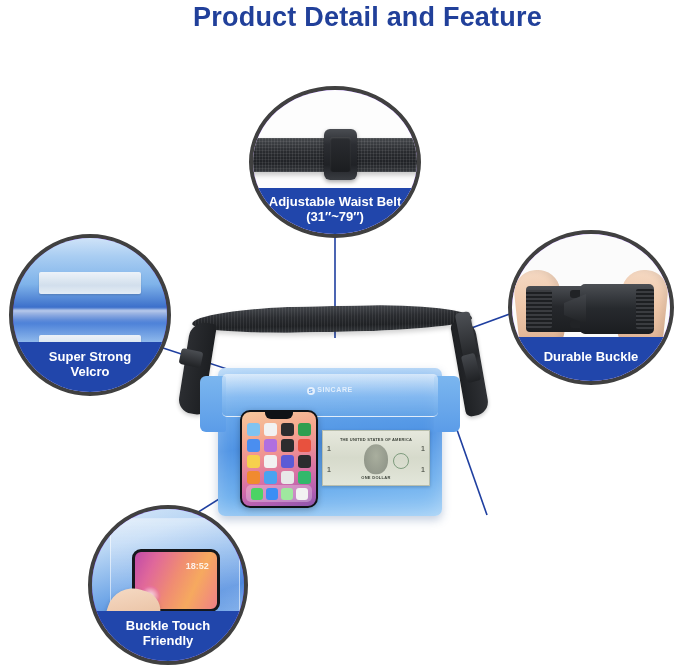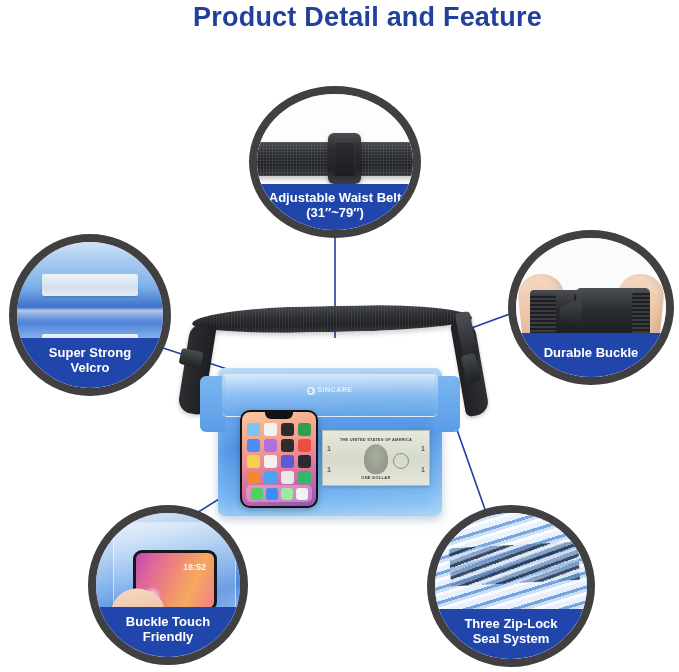--- a/index.html
+++ b/index.html
@@ -40,22 +40,22 @@
     inset: 0;
     width: 679px;
     height: 672px;
   }
 
   
   .callout {
     position: absolute;
     border-radius: 50%;
     overflow: hidden;
-    border: 8px solid #404040;
-    background: #f9a8d4;
+    border: 4px solid #404040;
+    background: #6d28d9;
     box-sizing: border-box;
   }
   .callout .photo {
     position: absolute;
     inset: 0;
   }
   .banner {
     position: absolute;
     left: 0;
     right: 0;
@@ -431,30 +431,20 @@
         </div>
       <div class="touch-ripple"></div>
       <div class="touch-finger"></div>
     </div>
     <div class="banner">
       <span class="ln">Buckle Touch</span>
       <span class="ln">Friendly</span>
     </div>
   </div>
 
-  <div class="callout" id="co-zip">
-    <div class="photo">
-      <div class="zip-bg"></div>
-      <div class="zip-dark"></div>
-    </div>
-    <div class="banner">
-      <span class="ln">Three Zip-Lock</span>
-      <span class="ln">Seal System</span>
-    </div>
-  </div>
 
   <div id="product">
     <div class="belt-band"></div>
     <div class="belt-left"></div>
     <div class="adj-left"></div>
     <div class="belt-right"></div>
     <div class="adj-right"></div>
     <div class="adj-right2"></div>
 
     <div class="pouch">

